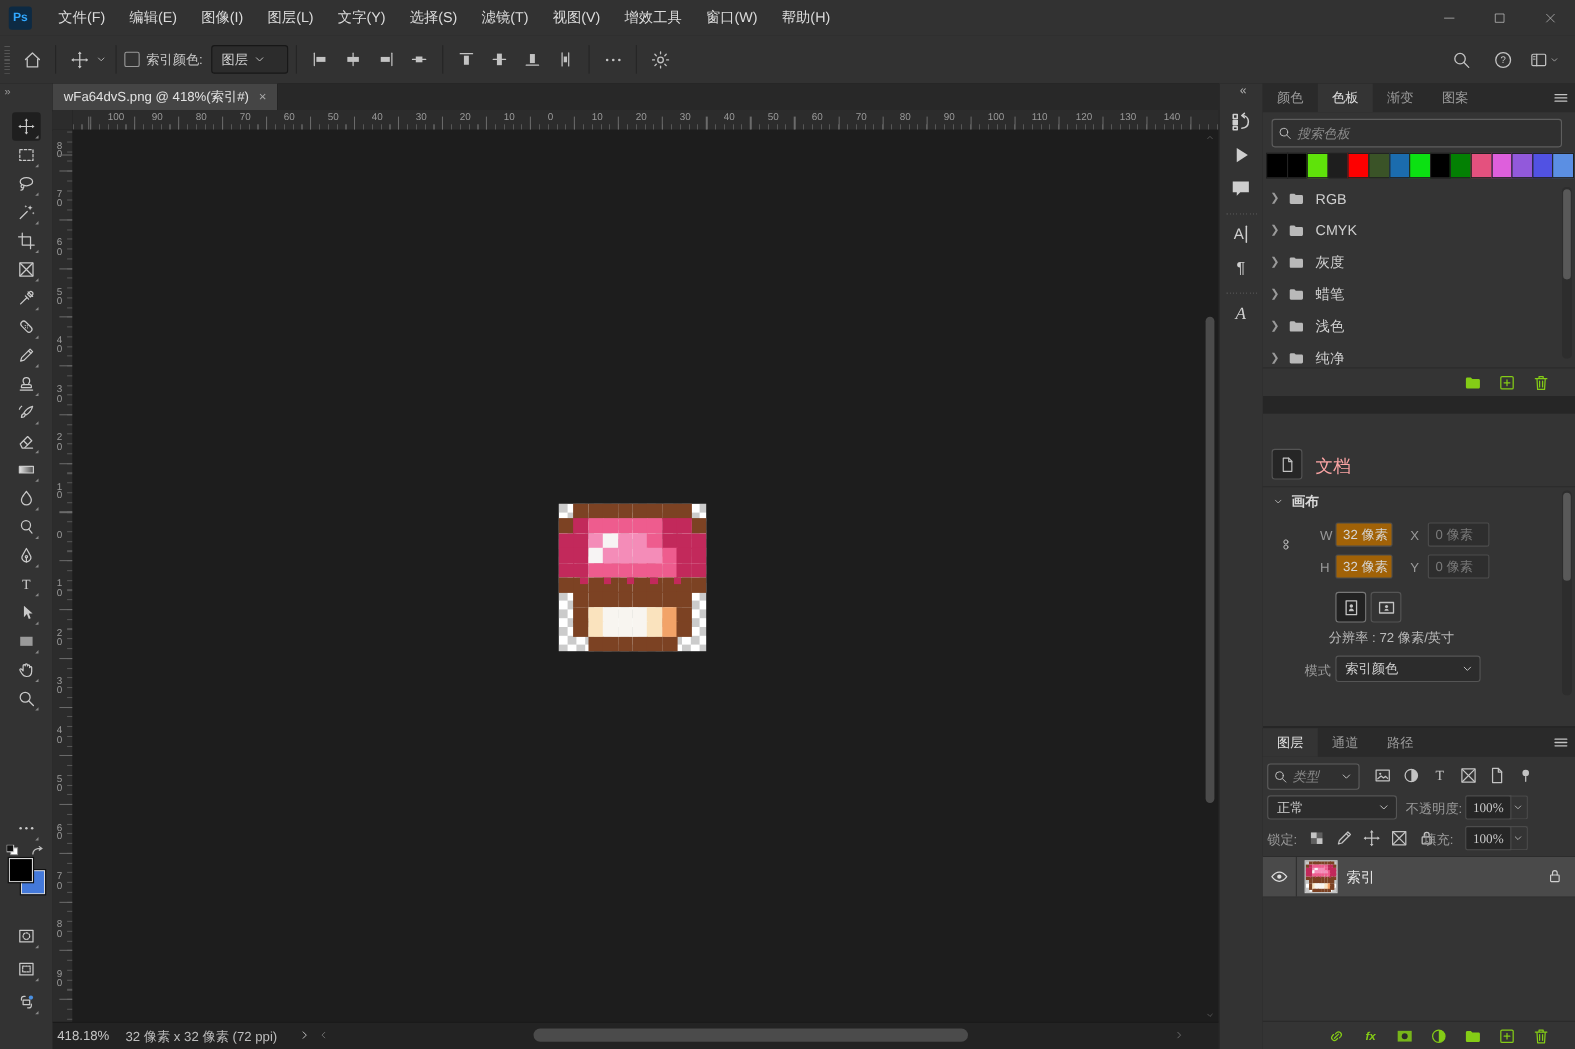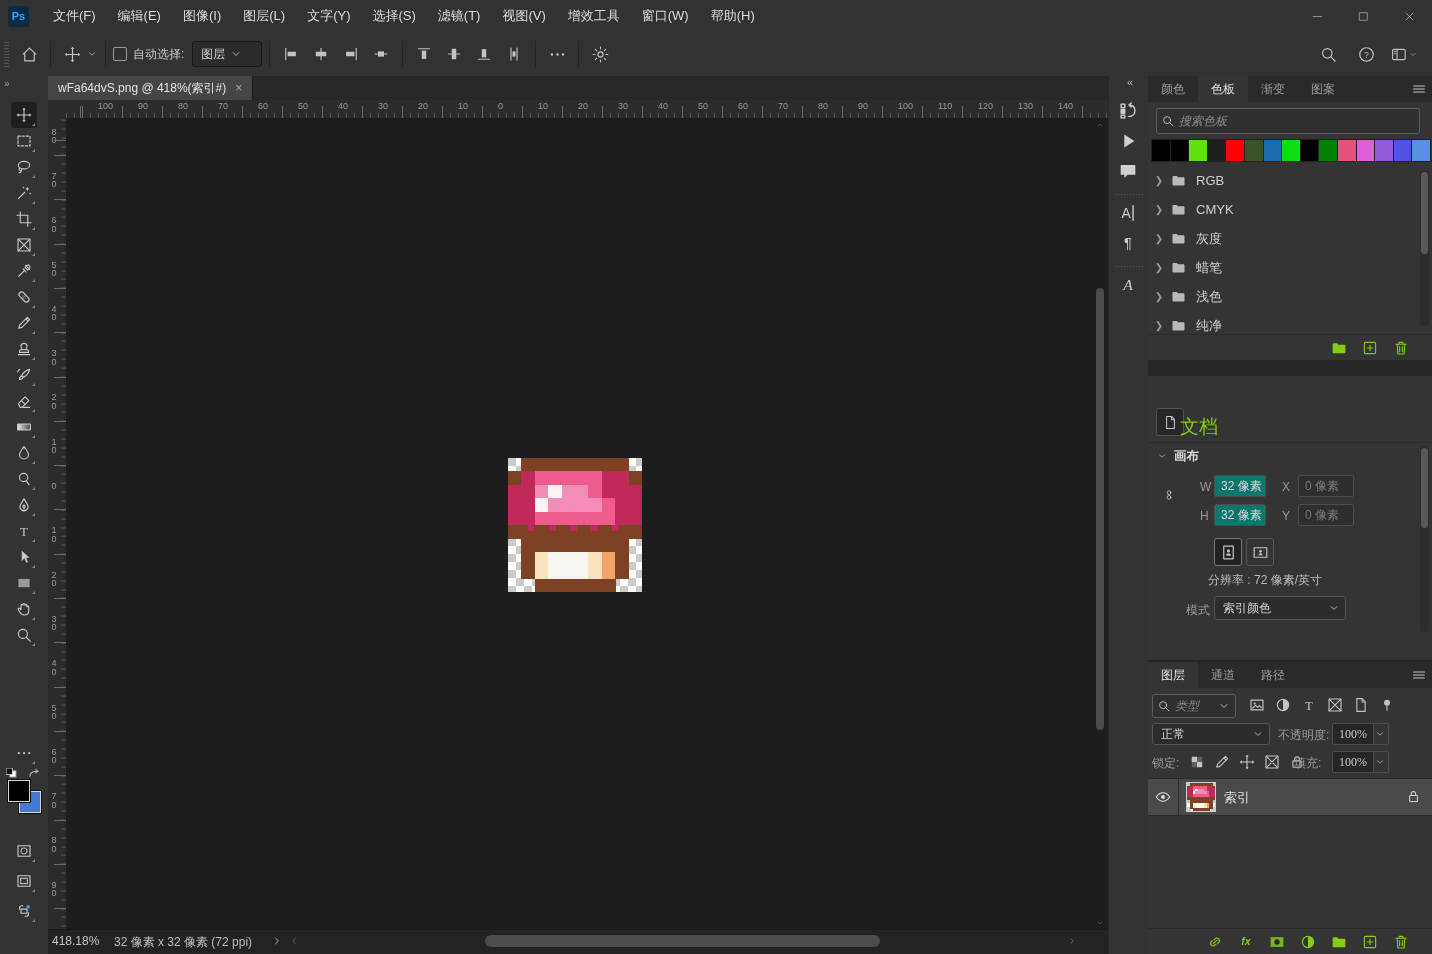--- a/index.html
+++ b/index.html
@@ -101,21 +101,21 @@
   .placeholder{font-style:italic;color:#8a8a8a;font-size:12px;}
   .swatch{position:absolute;top:0;width:17.6px;height:21px;border:1px solid #222;}
   .grouprow{position:absolute;left:0;width:100%;height:29px;display:flex;align-items:center;}
   .grouprow .chev{width:22px;text-align:center;color:#9a9a9a;font-size:10px;}
   .grouprow .ic{width:17px;height:17px;color:#b9b9b9;}
   .grouprow .glabel{margin-left:9px;font-size:13px;color:#cfcfcf;}
   .pscroll{position:absolute;right:3px;width:9px;background:#2d2d2d;border-radius:4px;}
   .pthumb{position:absolute;left:1px;width:7px;background:#595959;border-radius:4px;}
   .pfooter{position:absolute;left:0;width:100%;height:26px;border-top:1px solid #2a2a2a;display:flex;align-items:center;justify-content:flex-end;gap:13px;padding-right:22px;box-sizing:border-box;}
   .pfooter .ic{width:17px;height:17px;color:#84cc16;font-weight:bold;}
-  .field{position:absolute;height:22px;background:#0f766e;border:1px solid #4d4d4d;border-radius:2px;
+  .field{position:absolute;height:22px;background:#a16207;border:1px solid #4d4d4d;border-radius:2px;
          font-size:12px;color:#d6d6d6;display:flex;align-items:center;padding-left:6px;box-sizing:border-box;}
   .field.dim{color:#7a7a7a;background:#2e2e2e;}
   .flabel{position:absolute;font-size:12px;color:#9a9a9a;}
   .secthead{font-size:12.5px;font-weight:bold;color:#d8d8d8;}
   .orientbtn{position:absolute;width:26px;height:26px;border:1px solid #555;border-radius:3px;display:flex;align-items:center;justify-content:center;}
   .orientbtn .ic{width:19px;height:19px;}
   .orientbtn.active{background:#222;border-color:#777;}
   .ddwide{position:absolute;display:flex;align-items:center;background:#2c2c2c;border:1px solid #555;border-radius:3px;
           font-size:12px;color:#d2d2d2;padding-left:8px;box-sizing:border-box;}
   .ddwide .ic{width:14px;height:14px;margin-left:auto;margin-right:4px;}
@@ -194,21 +194,21 @@
           </svg>
         </span>
       </div>
     <span class="ic" style="width:12px;height:12px">
         <svg viewBox="0 0 24 24" fill="none" stroke="currentColor" stroke-width="1.5" stroke-linecap="round" stroke-linejoin="round">
           <path d="M7 9.5l5 5 5-5"></path>
         </svg>
       </span>
     <div class="osep"></div>
     <div class="checkbox"></div>
-    <span class="olabel">自动选择:</span>
+    <span class="olabel">索引颜色:</span>
     <div class="dd" style="margin-left:8px;width:56px">
       <span>图层</span>
       <span class="ic">
           <svg viewBox="0 0 24 24" fill="none" stroke="currentColor" stroke-width="1.5" stroke-linecap="round" stroke-linejoin="round">
             <path d="M7 9.5l5 5 5-5"></path>
           </svg>
         </span>
     </div>
     <div class="osep"></div>
     <div id="aligngroup1" style="display:flex;gap:2px">
@@ -935,21 +935,21 @@
 
     <div class="panel" id="panelB" style="top:300px;height:284px">
       <div style="position:absolute;left:8px;top:32px;width:26px;height:26px;background:#262626;border:1px solid #555;border-radius:3px;display:flex;align-items:center;justify-content:center">
         <span class="ic" style="width:17px;height:17px">
             <svg viewBox="0 0 24 24" fill="none" stroke="currentColor" stroke-width="1.5" stroke-linecap="round" stroke-linejoin="round">
               <path d="M6.5 3.5h7l4 4v13h-11z"></path>
               <path d="M13.5 3.5V8h4"></path>
             </svg>
           </span>
       </div>
-      <span style="position:absolute;left:32px;top:38px;font-size:19px;color:#84cc16">文档</span>
+      <span style="position:absolute;left:48px;top:38px;font-size:16px;color:#fca5a5">文档</span>
       <div style="position:absolute;left:0;top:66px;width:100%;height:1px;background:#2b2b2b"></div>
       <span class="ic" style="position:absolute;left:8px;top:74px;width:12px;height:12px">
           <svg viewBox="0 0 24 24" fill="none" stroke="currentColor" stroke-width="1.5" stroke-linecap="round" stroke-linejoin="round">
             <path d="M7 9.5l5 5 5-5"></path>
           </svg>
         </span>
       <span class="secthead" style="position:absolute;left:26px;top:72px">画布</span>
       <span class="ic" style="position:absolute;left:14px;top:104px;width:14px;height:30px">
           <svg viewBox="0 0 24 24" fill="none" stroke="currentColor" stroke-width="1.5" stroke-linecap="round" stroke-linejoin="round">
             <circle cx="12" cy="8" r="3.2"></circle>

